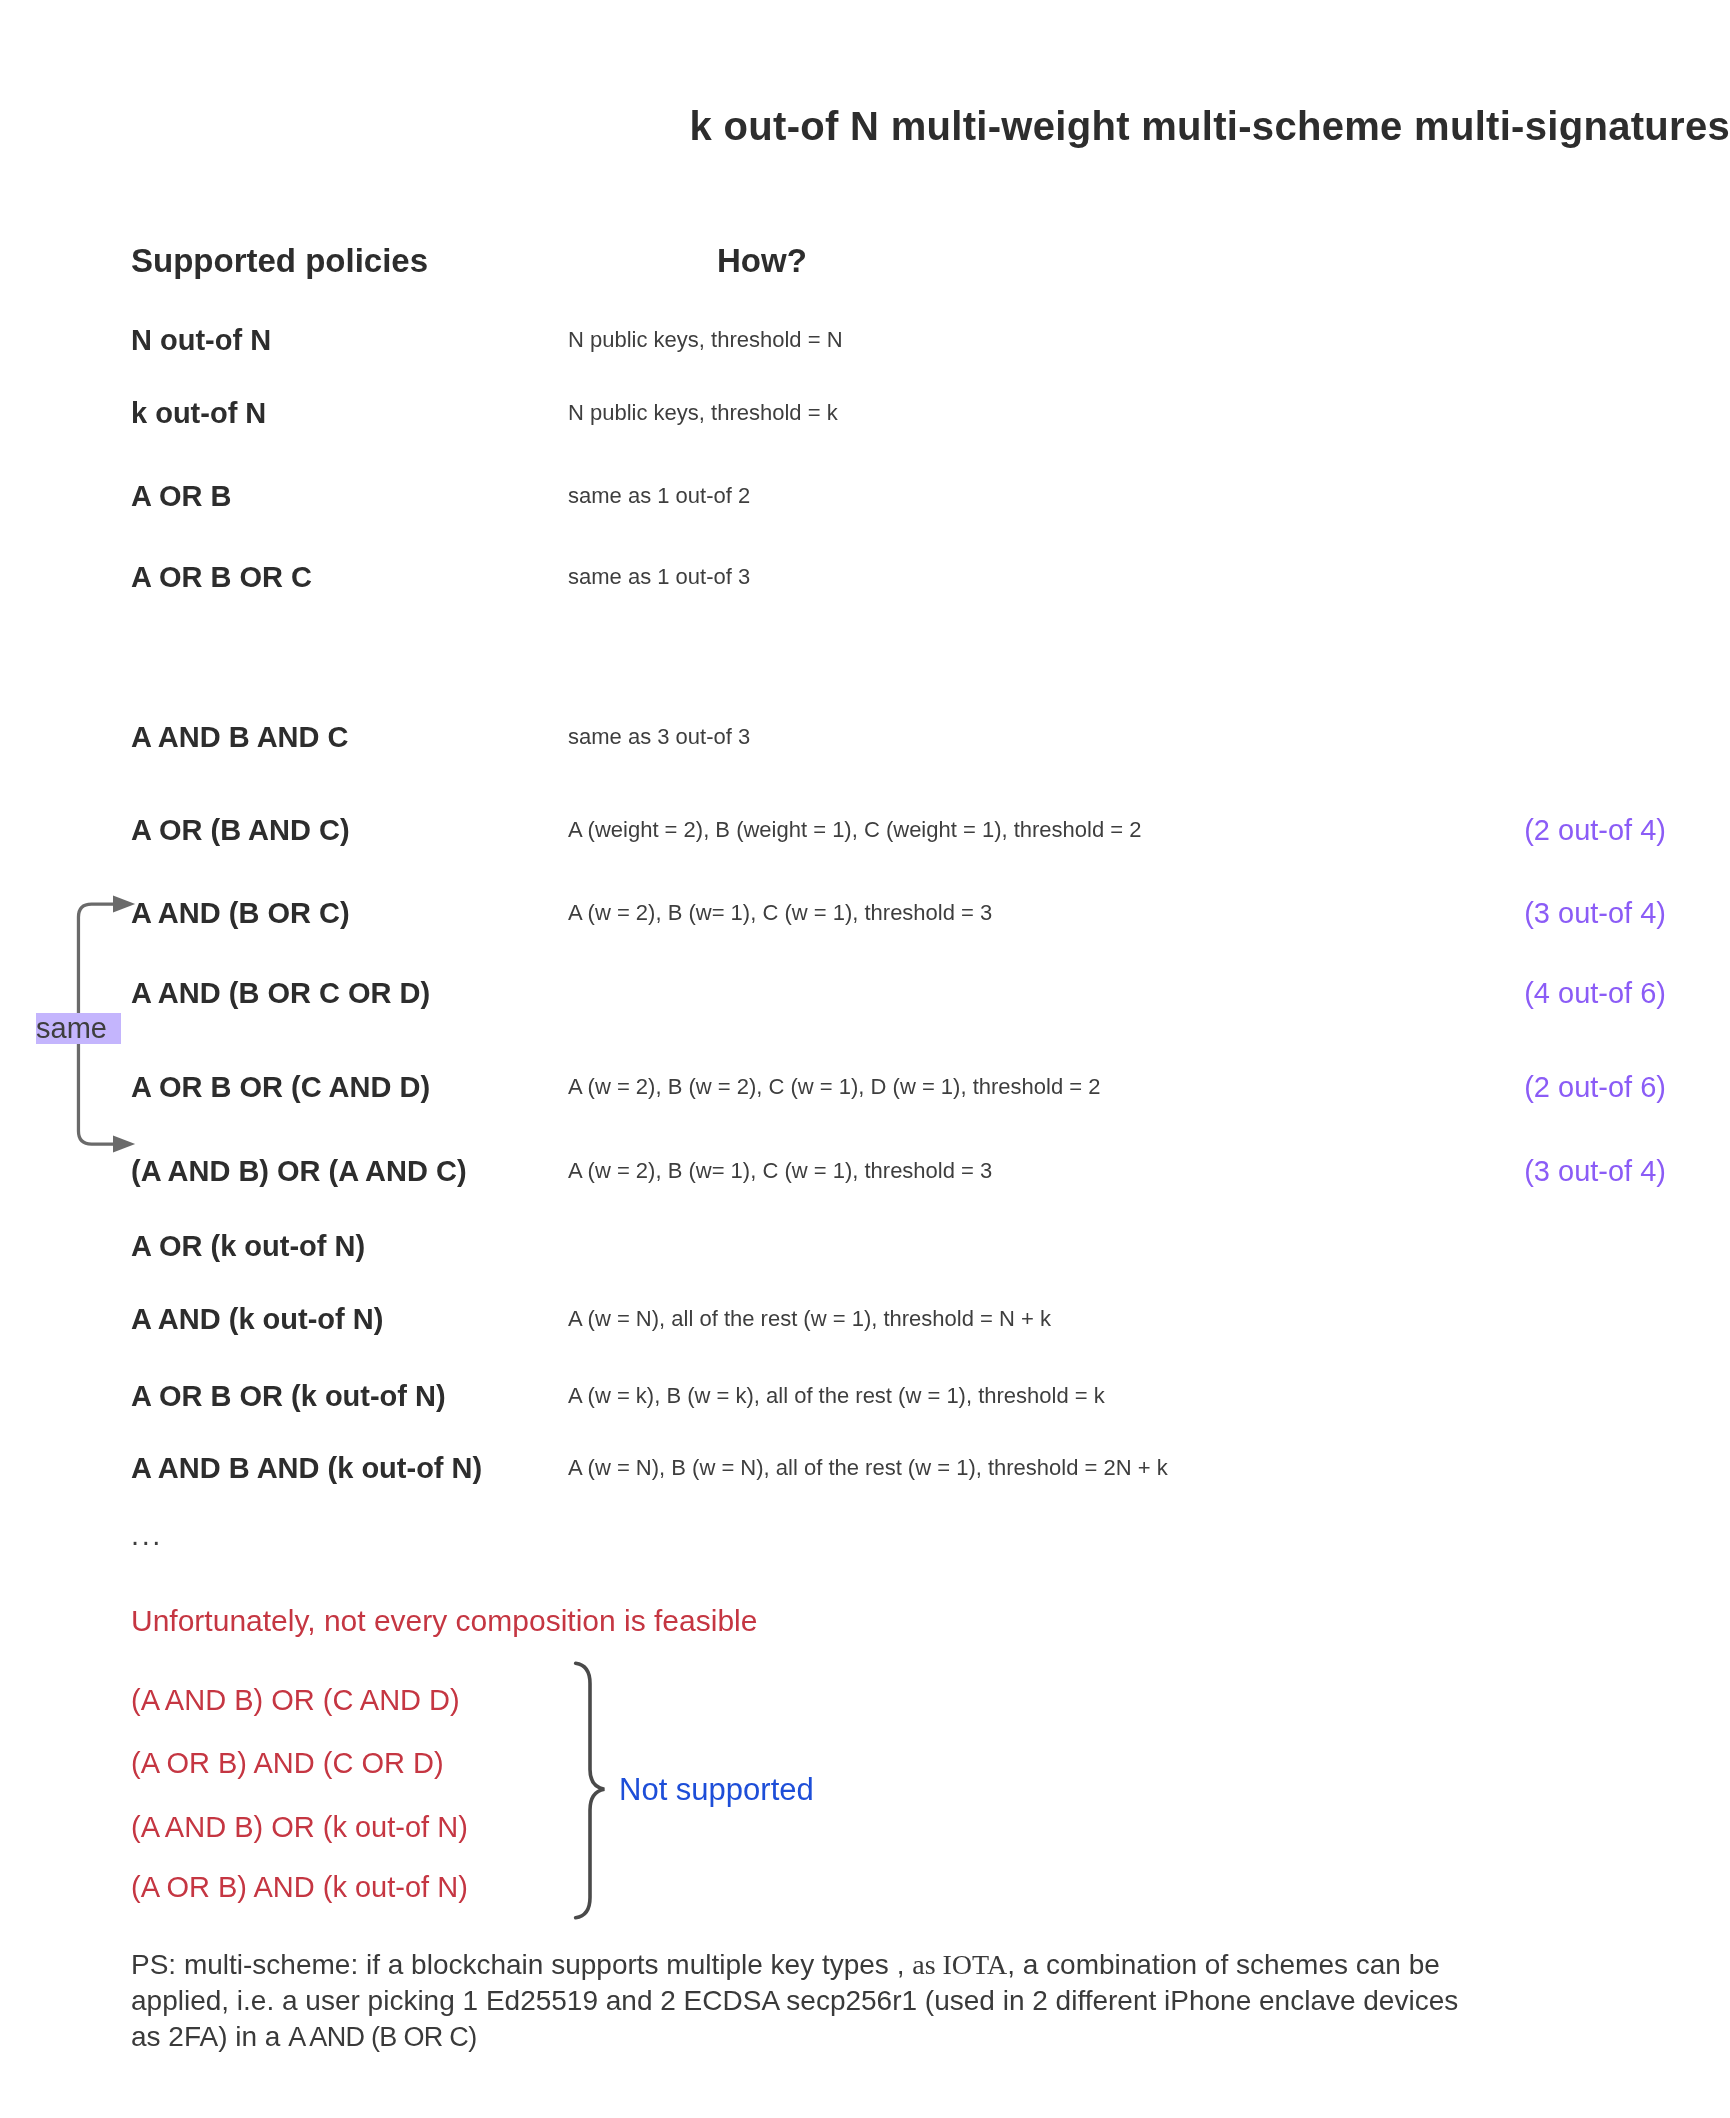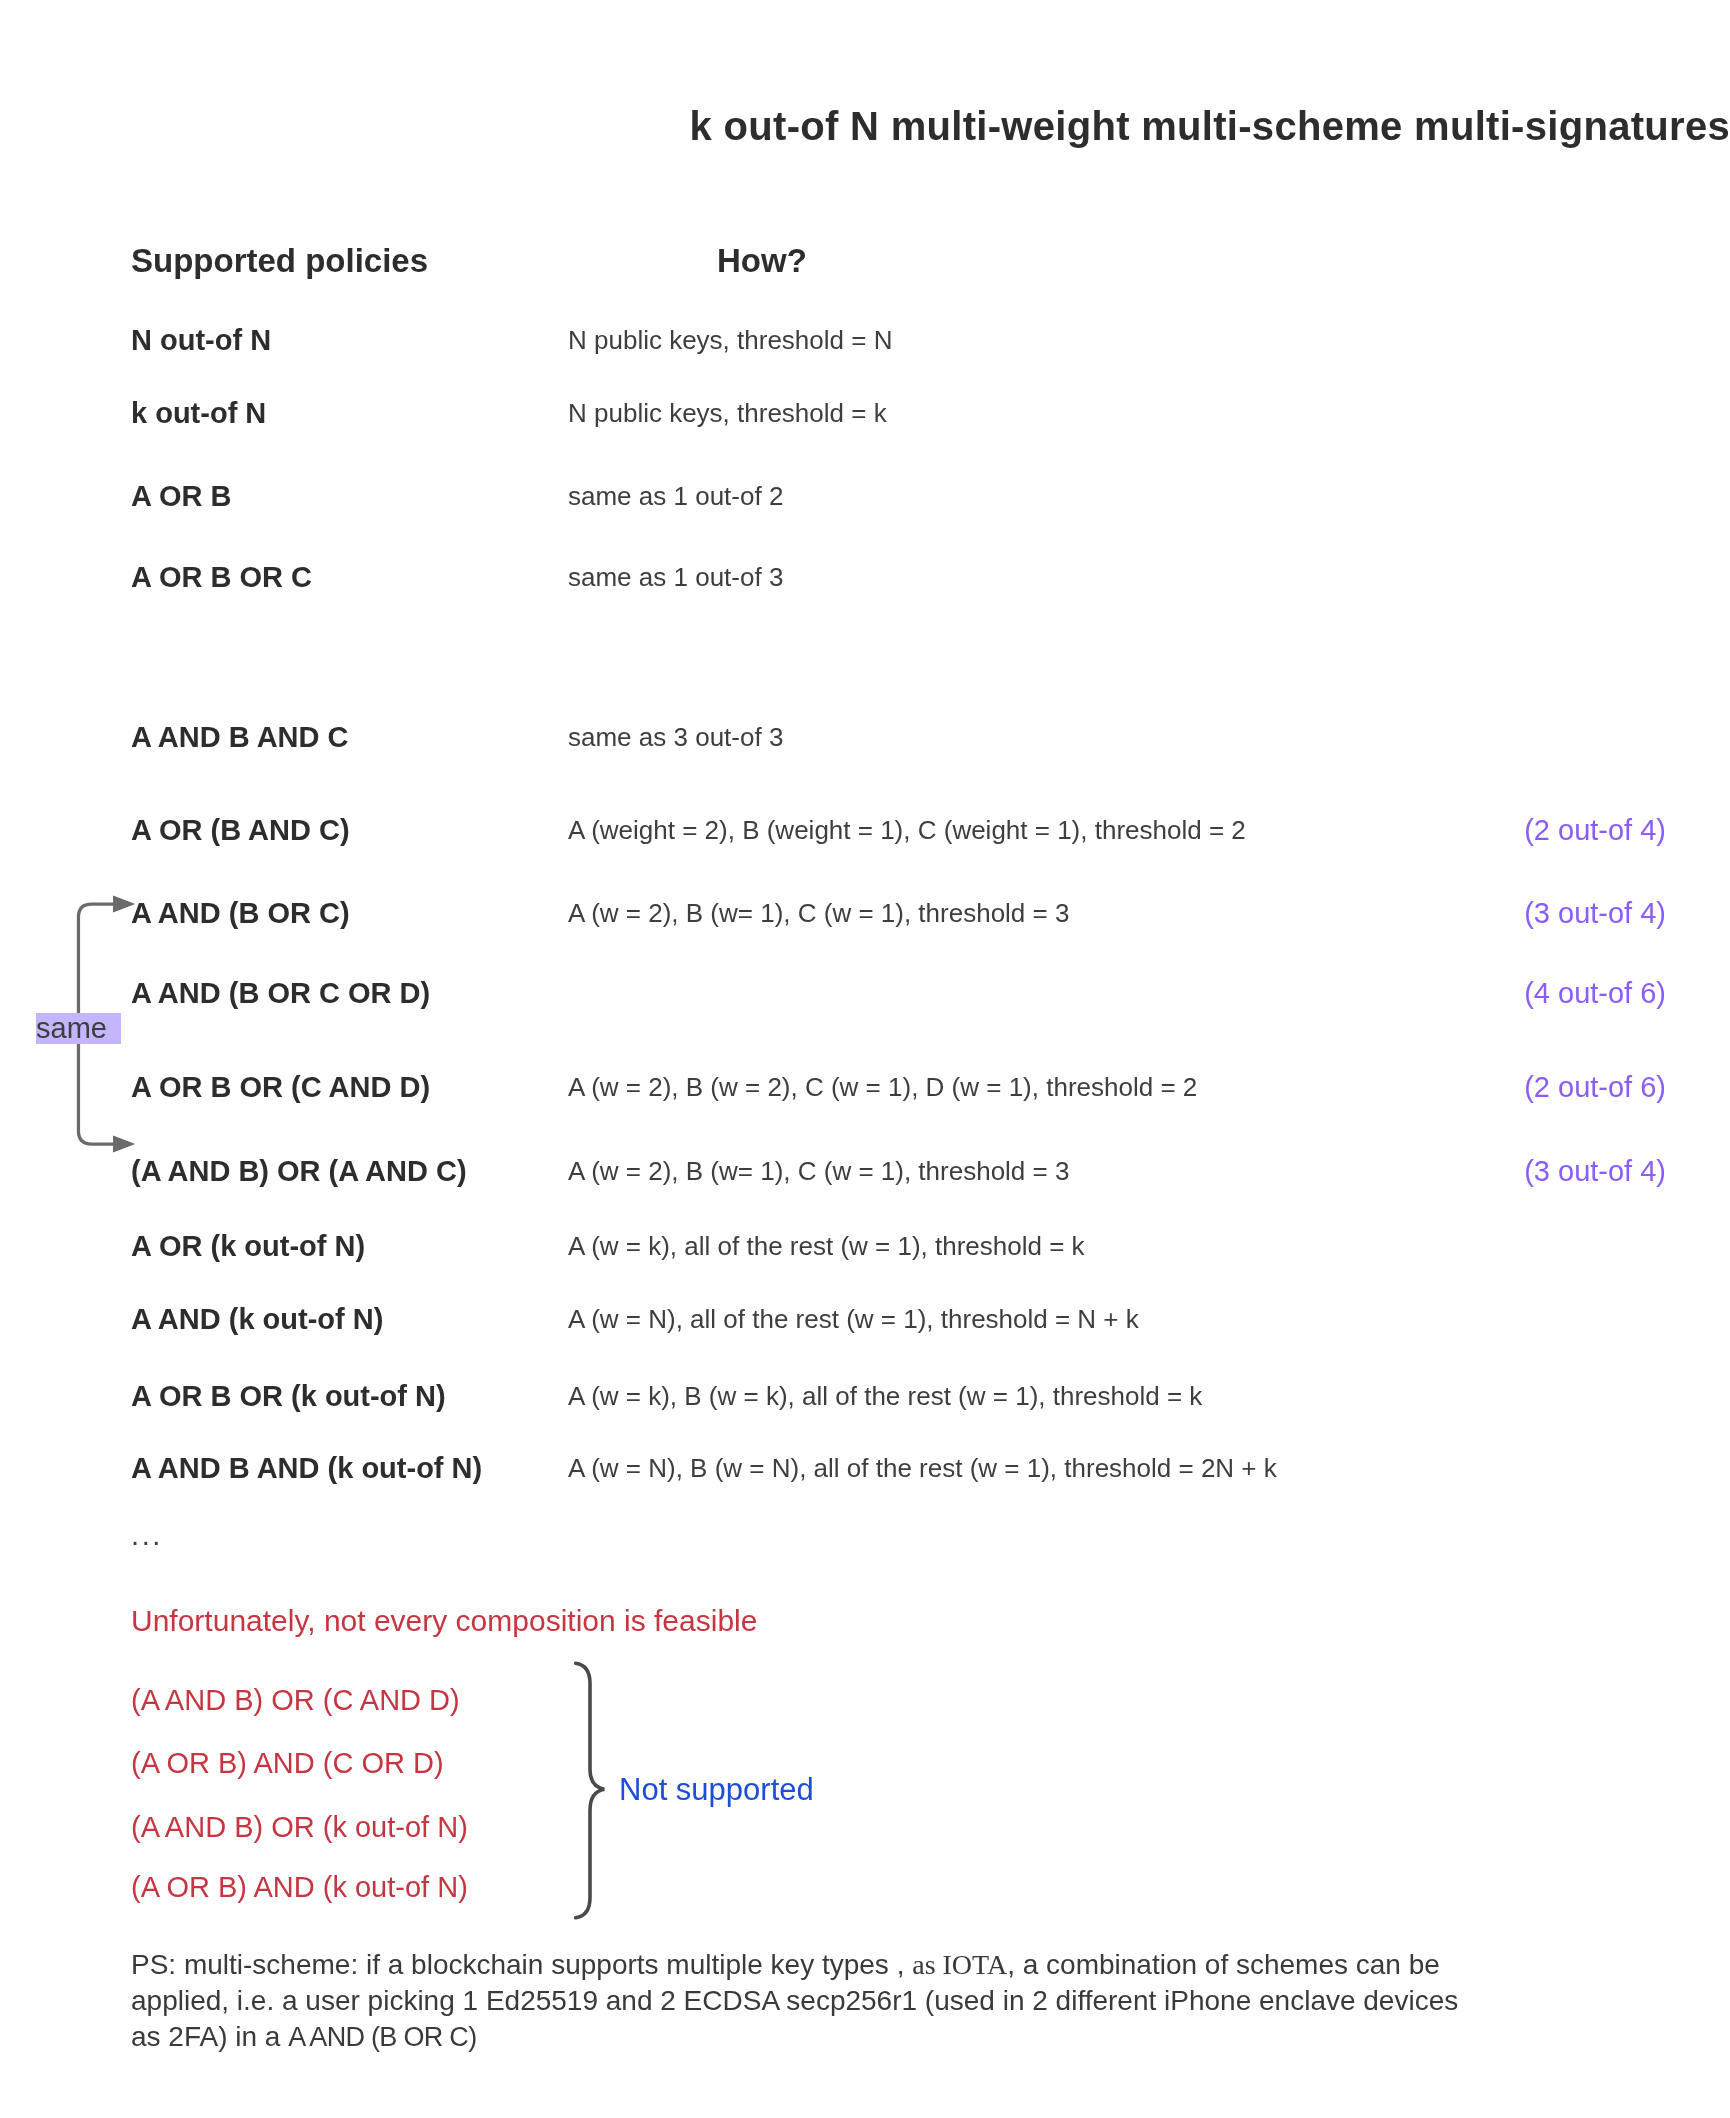--- a/index.html
+++ b/index.html
@@ -34,21 +34,21 @@
     left: 131px;
     font-size: 29px;
     font-weight: 700;
     color: #2d2d2d;
     line-height: 42px;
     white-space: nowrap;
   }
   .how {
     position: absolute;
     left: 568px;
-    font-size: 26px;
+    font-size: 22px;
     font-weight: 400;
     color: #3e3e3e;
     line-height: 42px;
     white-space: nowrap;
   }
   .note {
     position: absolute;
     right: 80px;
     font-size: 29px;
     font-weight: 400;
@@ -169,21 +169,20 @@
     <span class="how">A (w = 2), B (w = 2), C (w = 1), D (w = 1), threshold = 2</span>
     <span class="note">(2 out-of 6)</span>
   </div>
   <div class="trow" style="top:1150px">
     <span class="policy">(A AND B) OR (A AND C)</span>
     <span class="how">A (w = 2), B (w= 1), C (w = 1), threshold = 3</span>
     <span class="note">(3 out-of 4)</span>
   </div>
   <div class="trow" style="top:1225px">
     <span class="policy">A OR (k out-of N)</span>
-    <span class="how">A (w = k), all of the rest (w = 1), threshold = k</span>
     <span class="note"></span>
   </div>
   <div class="trow" style="top:1298px">
     <span class="policy">A AND (k out-of N)</span>
     <span class="how">A (w = N), all of the rest (w = 1), threshold = N + k</span>
     <span class="note"></span>
   </div>
   <div class="trow" style="top:1375px">
     <span class="policy">A OR B OR (k out-of N)</span>
     <span class="how">A (w = k), B (w = k), all of the rest (w = 1), threshold = k</span>

